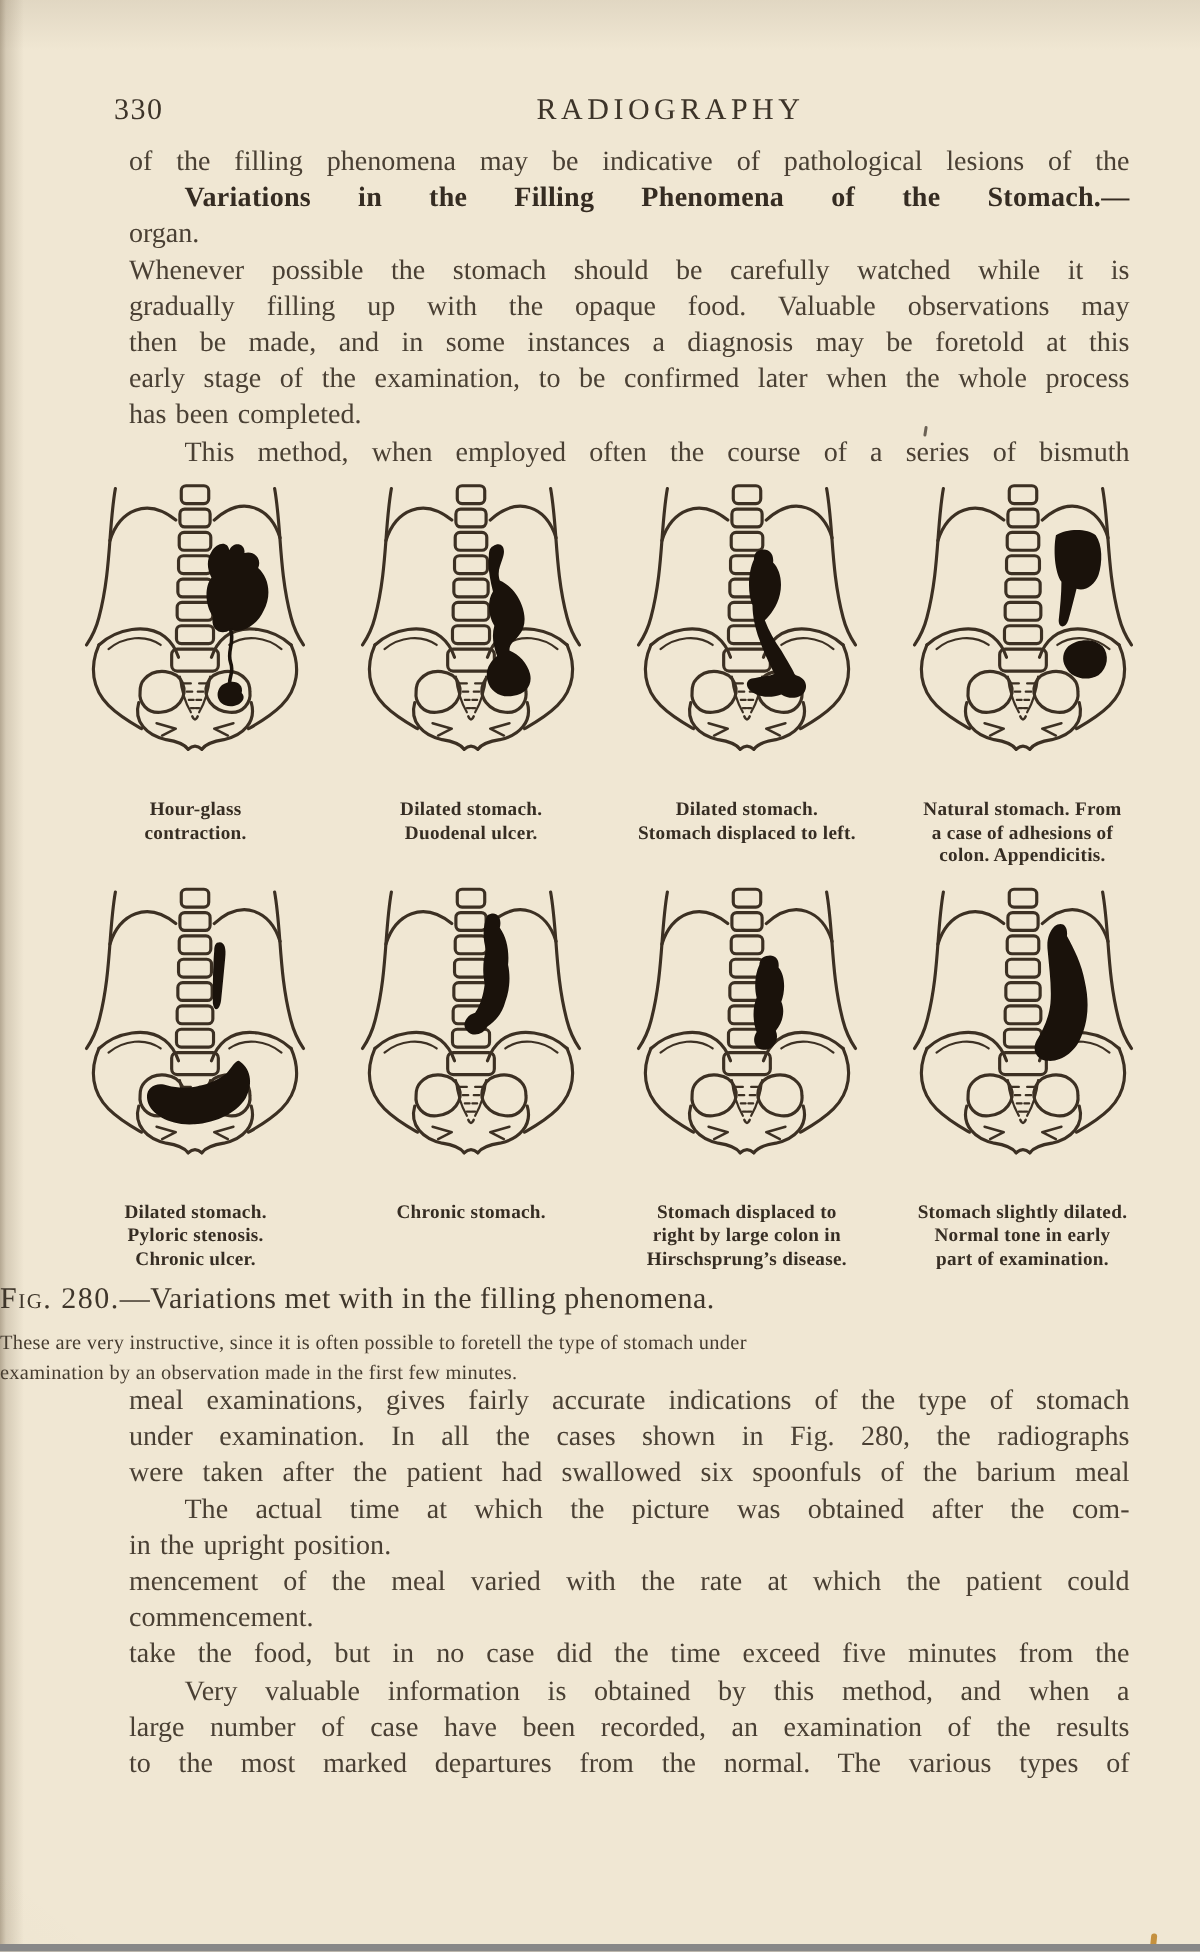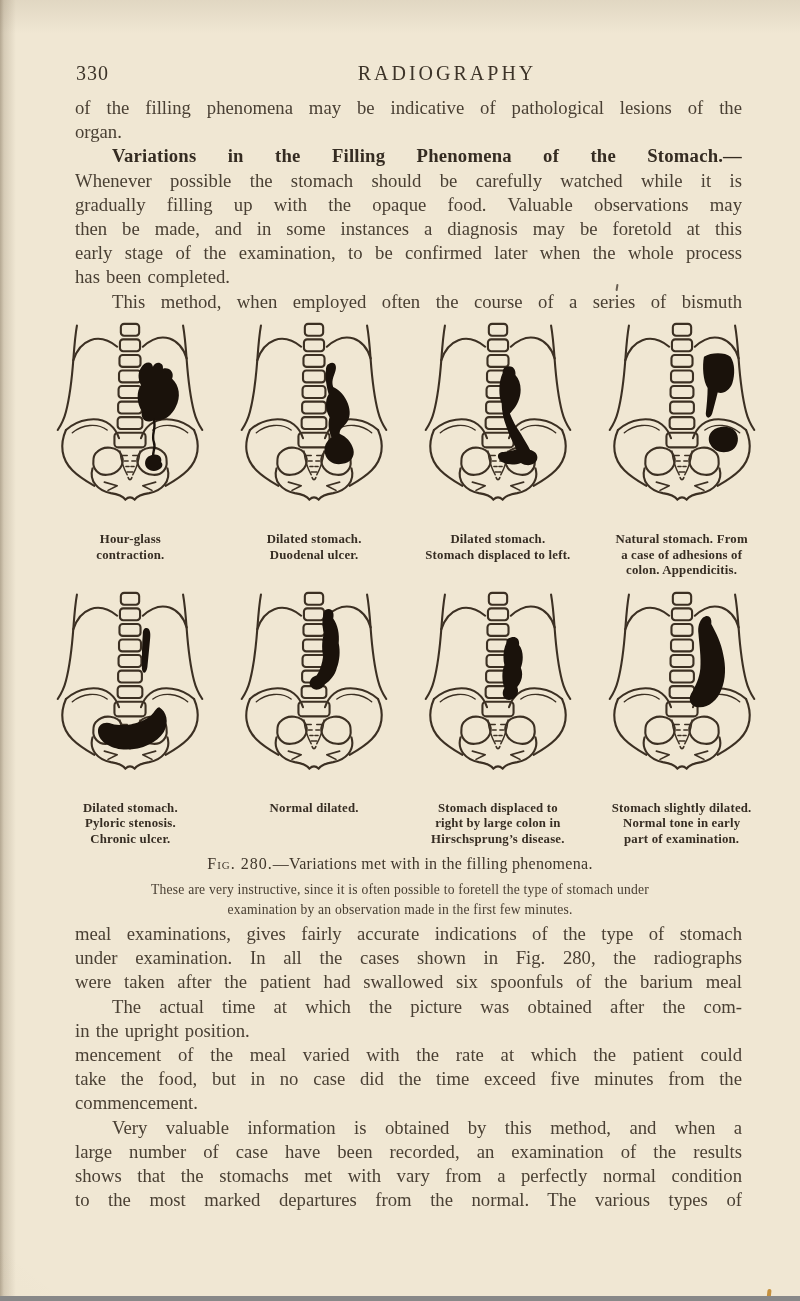--- a/index.html
+++ b/index.html
@@ -10,38 +10,38 @@
       radial-gradient(150% 110% at 58% 42%, rgba(0,0,0,0) 62%, rgba(104,86,58,0.13) 100%),
       linear-gradient(90deg, rgba(92,74,50,0.40) 0px, rgba(92,74,50,0.18) 4px, rgba(92,74,50,0.0) 16px),
       linear-gradient(180deg, rgba(92,74,50,0.10) 0px, rgba(92,74,50,0.0) 34px),
       #f0e7d3;
     color:#4a4034;
   }
   .page-header{position:absolute; top:62px; left:0; width:100%; height:26px;}
   .folio{position:absolute; left:76px; top:0; font-size:20px; color:#3d3429; letter-spacing:1px;}
   .running-title{position:absolute; left:0; width:100%; text-align:center; top:0;
     font-size:20px; letter-spacing:3px; color:#3d3429;padding-left:47px;}
-  .text-block{position:absolute; left:75px; width:667px;}
+  .text-block{position:absolute; left:86px; width:667px;}
   #text-before{top:96px;}
   #text-after{top:922px;}
   .line{font-size:18.7px; line-height:24.2px; text-align:justify; text-align-last:justify;
     word-spacing:1.5px; white-space:normal;}
   .line.no-just{text-align-last:left;}
   .line.indent{text-indent:37px;}
   .line.bold{font-weight:bold; color:#352c22; letter-spacing:0.2px;}
   .figure{position:absolute; top:322px; left:0; width:800px;}
   .fig-row{width:728px; margin-left:42px; display:flex; gap:7px;}
   .fig-row + .fig-row{margin-top:12px;}
   .diagram-cell{width:178px; display:flex; flex-direction:column; align-items:center; margin:0;}
   .diagram-cell svg{display:block;}
   .diagram-caption{margin-top:16px; font-size:12.8px; line-height:15.5px; font-weight:bold;
     color:#362d23; text-align:center; white-space:pre-line; letter-spacing:0.2px;}
-  .fig-caption{margin-top:8px; text-align:center; font-size:16px; color:#3f362b; letter-spacing:0.3px;}
+  .fig-caption{margin-top:8px; font-size:20px; color:#3f362b; letter-spacing:0.3px;}
   .fig-caption .sc{font-variant:small-caps; letter-spacing:1px;}
-  .fig-note{margin-top:7px; text-align:center; font-size:13.6px; line-height:20px;
+  .fig-note{margin-top:7px; text-align:left; font-size:13.6px; line-height:20px;
     color:#463c30; white-space:pre-line; letter-spacing:0.2px;}
   .speck{position:absolute; left:616px; top:284px; width:2px; height:7px; background:#4a4034;
     transform:rotate(9deg); border-radius:1px; opacity:.8;}
   .orange-tick{position:absolute; left:767px; top:1289px; width:4px; height:12px;
     background:#c5913f; border-radius:2px; transform:rotate(6deg);}
   .hidden-defs{position:absolute; width:0; height:0; overflow:hidden;}
 </style>
 </head>
 <body>
 
@@ -94,22 +94,22 @@
     </defs>
   </svg>
 
   <header class="page-header">
     <span class="folio">330</span>
     <span class="running-title">RADIOGRAPHY</span>
   </header>
 
   <div id="text-before" class="text-block">
       <div class="line">of the filling phenomena may be indicative of pathological lesions of the</div>
+      <div class="line indent bold">Variations in the Filling Phenomena of the Stomach.—</div>
       <div class="line no-just">organ.</div>
-      <div class="line indent bold">Variations in the Filling Phenomena of the Stomach.—</div>
       <div class="line">Whenever possible the stomach should be carefully watched while it is</div>
       <div class="line">gradually filling up with the opaque food. Valuable observations may</div>
       <div class="line">then be made, and in some instances a diagnosis may be foretold at this</div>
       <div class="line">early stage of the examination, to be confirmed later when the whole process</div>
       <div class="line no-just">has been completed.</div>
       <div class="line indent">This method, when employed often the course of a series of bismuth</div>
     </div>
 
   <figure class="figure" style="margin:0">
     <div class="fig-row" id="fig-row-1">
@@ -159,21 +159,21 @@
           </svg>
           <figcaption class="diagram-caption">Dilated stomach.
 Pyloric stenosis.
 Chronic ulcer.</figcaption>
         </figure>
         <figure class="diagram-cell">
           <svg viewBox="0 0 170 212" width="156" height="194">
             <use href="#skeleton"></use>
             <path d="M 97 21 C 103 17 108 22 106 30 C 111 37 113 47 112 57 C 114 66 113 76 110 84 C 108 92 103 98 97 102 C 94 108 86 110 82 105 C 78 101 81 94 88 92 C 92 86 94 79 95 71 C 93 62 94 52 96 46 C 93 37 94 27 97 21 Z" fill="#1a120b"></path>
           </svg>
-          <figcaption class="diagram-caption">Normal dilated.</figcaption>
+          <figcaption class="diagram-caption">Chronic stomach.</figcaption>
         </figure>
         <figure class="diagram-cell">
           <svg viewBox="0 0 170 212" width="156" height="194">
             <use href="#skeleton"></use>
             <path d="M 96 52 C 103 48 109 51 108 59 C 113 65 113 76 110 84 C 113 91 111 99 106 105 C 109 112 104 119 97 119 C 91 119 88 112 92 106 C 89 98 89 88 92 81 C 90 73 91 63 94 57 C 94 55 95 53 96 52 Z" fill="#1a120b"></path>
           </svg>
           <figcaption class="diagram-caption">Stomach displaced to
 right by large colon in
 Hirschsprung’s disease.</figcaption>
         </figure>
@@ -194,23 +194,22 @@
 examination by an observation made in the first few minutes.</div>
   </figure>
 
   <div id="text-after" class="text-block">
       <div class="line">meal examinations, gives fairly accurate indications of the type of stomach</div>
       <div class="line">under examination. In all the cases shown in Fig. 280, the radiographs</div>
       <div class="line">were taken after the patient had swallowed six spoonfuls of the barium meal</div>
       <div class="line indent">The actual time at which the picture was obtained after the com-</div>
       <div class="line no-just">in the upright position.</div>
       <div class="line">mencement of the meal varied with the rate at which the patient could</div>
+      <div class="line no-just">commencement.</div>
       <div class="line">take the food, but in no case did the time exceed five minutes from the</div>
-      <div class="line no-just">commencement.</div>
       <div class="line indent">Very valuable information is obtained by this method, and when a</div>
       <div class="line">large number of case have been recorded, an examination of the results</div>
-      <div class="line">shows that the stomachs met with vary from a perfectly normal condition</div>
       <div class="line">to the most marked departures from the normal. The various types of</div>
     </div>
 
   <div class="speck"></div>
   <div class="orange-tick"></div>
 </div>
 
 </body></html>

